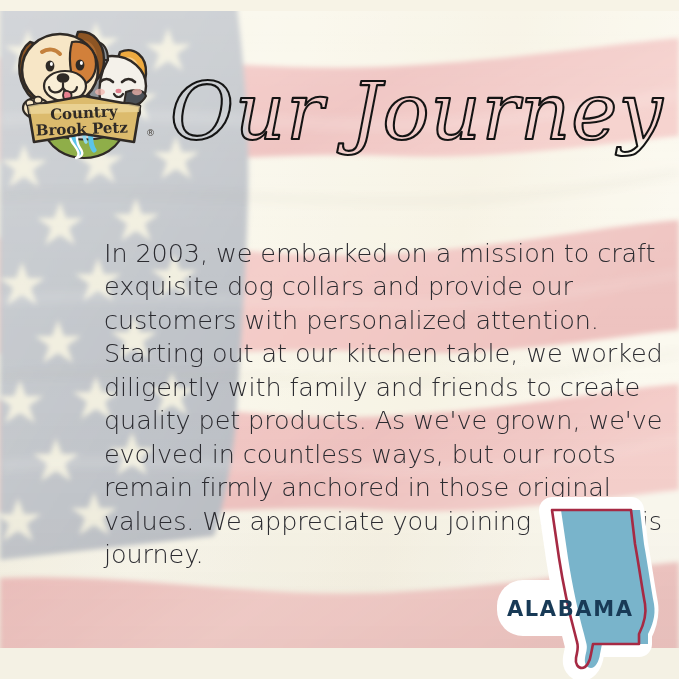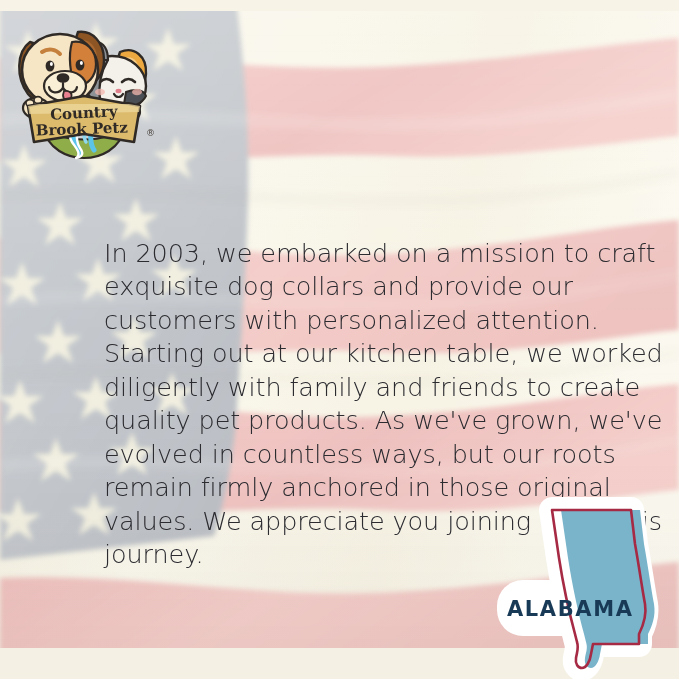--- a/index.html
+++ b/index.html
@@ -286,20 +286,25 @@
       <path d="M20,98 L76,88 L132,98 L126,134 L76,126 L26,134 Z" fill="#dcbb6d" stroke="#2f2a26" stroke-width="2.6" stroke-linejoin="round"></path>
       <g clip-path="url(#capBan)">
         <path d="M20,96 L132,96 L132,104 L20,106 Z" fill="#eed89f" opacity="0.75"></path>
       </g>
       <text x="76" y="110" text-anchor="middle" font-family="DejaVu Serif, serif" font-size="15" font-weight="bold" fill="#2f2a26" transform="rotate(-3 76 110)">Country</text>
       <text x="74" y="126" text-anchor="middle" font-family="DejaVu Serif, serif" font-size="15" font-weight="bold" fill="#2f2a26" transform="rotate(-2 74 126)">Brook Petz</text>
       <text x="138" y="128" font-family="DejaVu Sans, sans-serif" font-size="9" fill="#4a4540">®</text>
     </svg>
   </div>
 
+  <div class="title">
+    <svg class="title-svg" width="420" height="110" viewBox="0 0 420 110" xmlns="http://www.w3.org/2000/svg">
+      <text class="title-text" x="2" y="82">Our Journey</text>
+    </svg>
+  </div>
 
   <p class="body-copy">In 2003, we embarked on a mission to craft exquisite dog collars and provide our customers with personalized attention. Starting out at our kitchen table, we worked diligently with family and friends to create quality pet products. As we've grown, we've evolved in countless ways, but our roots remain firmly anchored in those original values. We appreciate you joining us on this journey.</p>
 
   <div class="state-badge">
     <svg class="badge-svg" width="196" height="196" viewBox="0 0 196 196" xmlns="http://www.w3.org/2000/svg">
       <defs>
 
         <path id="alPath" d="M63,18
                  L142,18
                  L146,52

